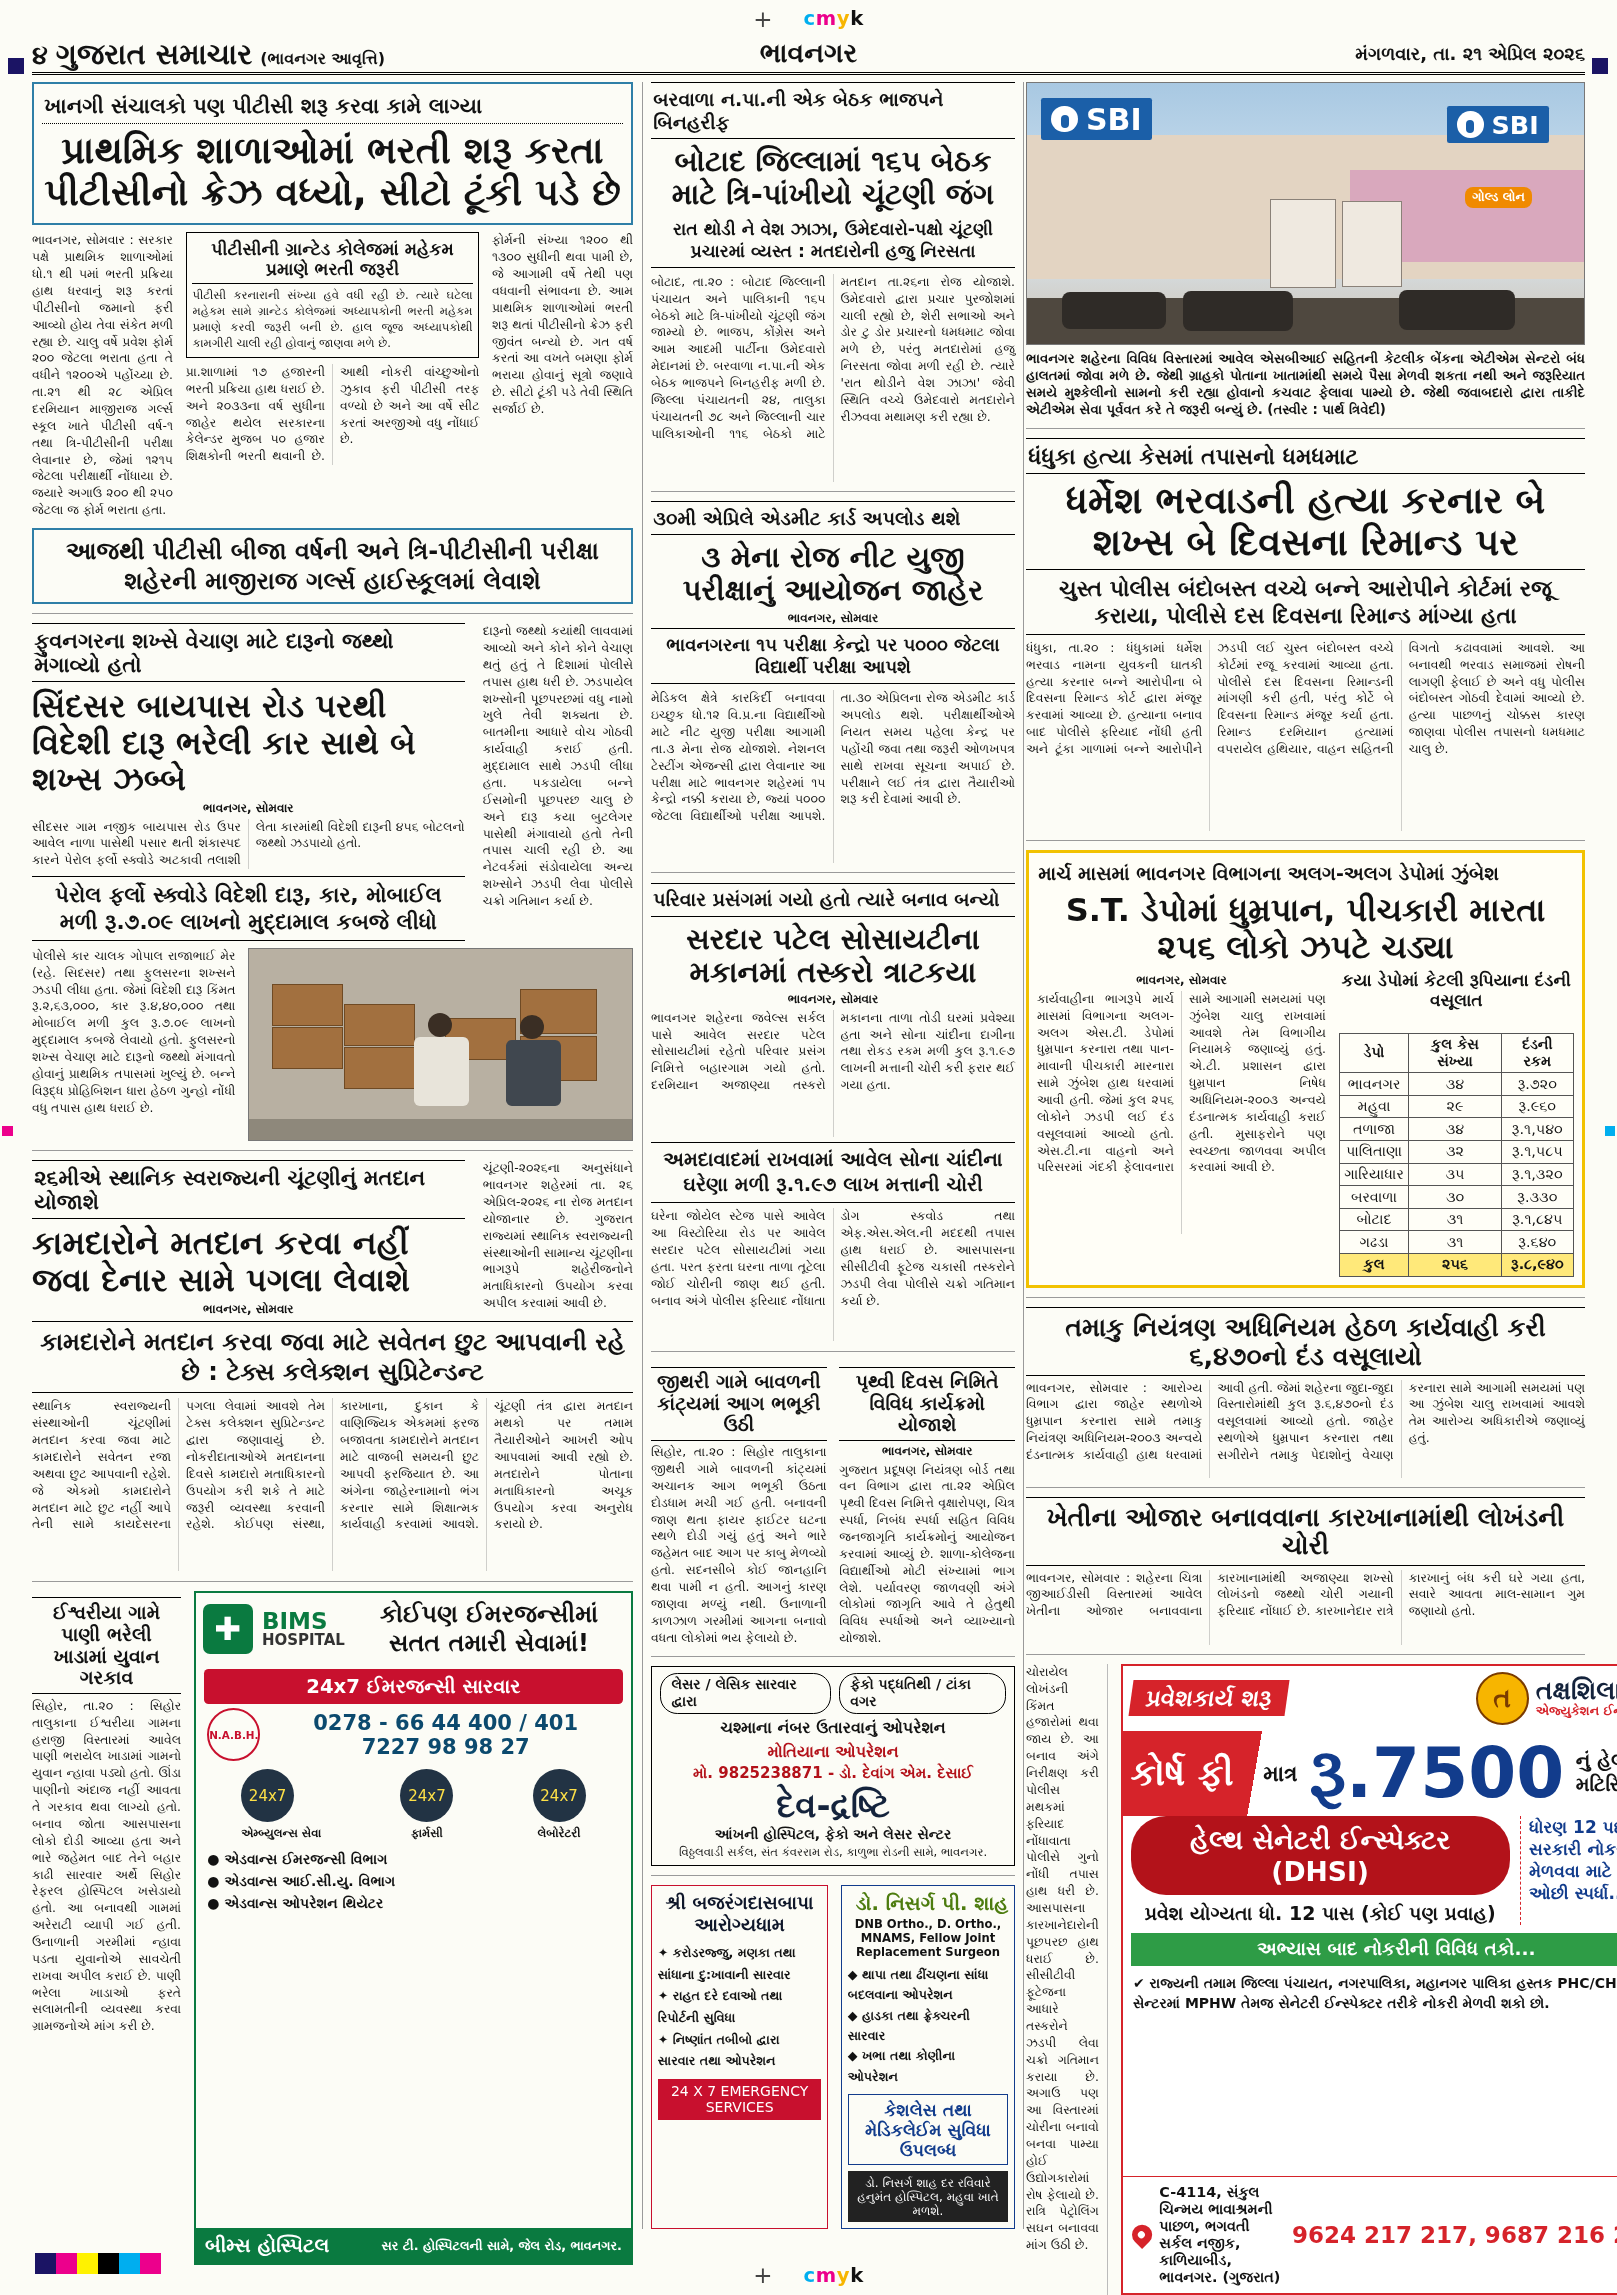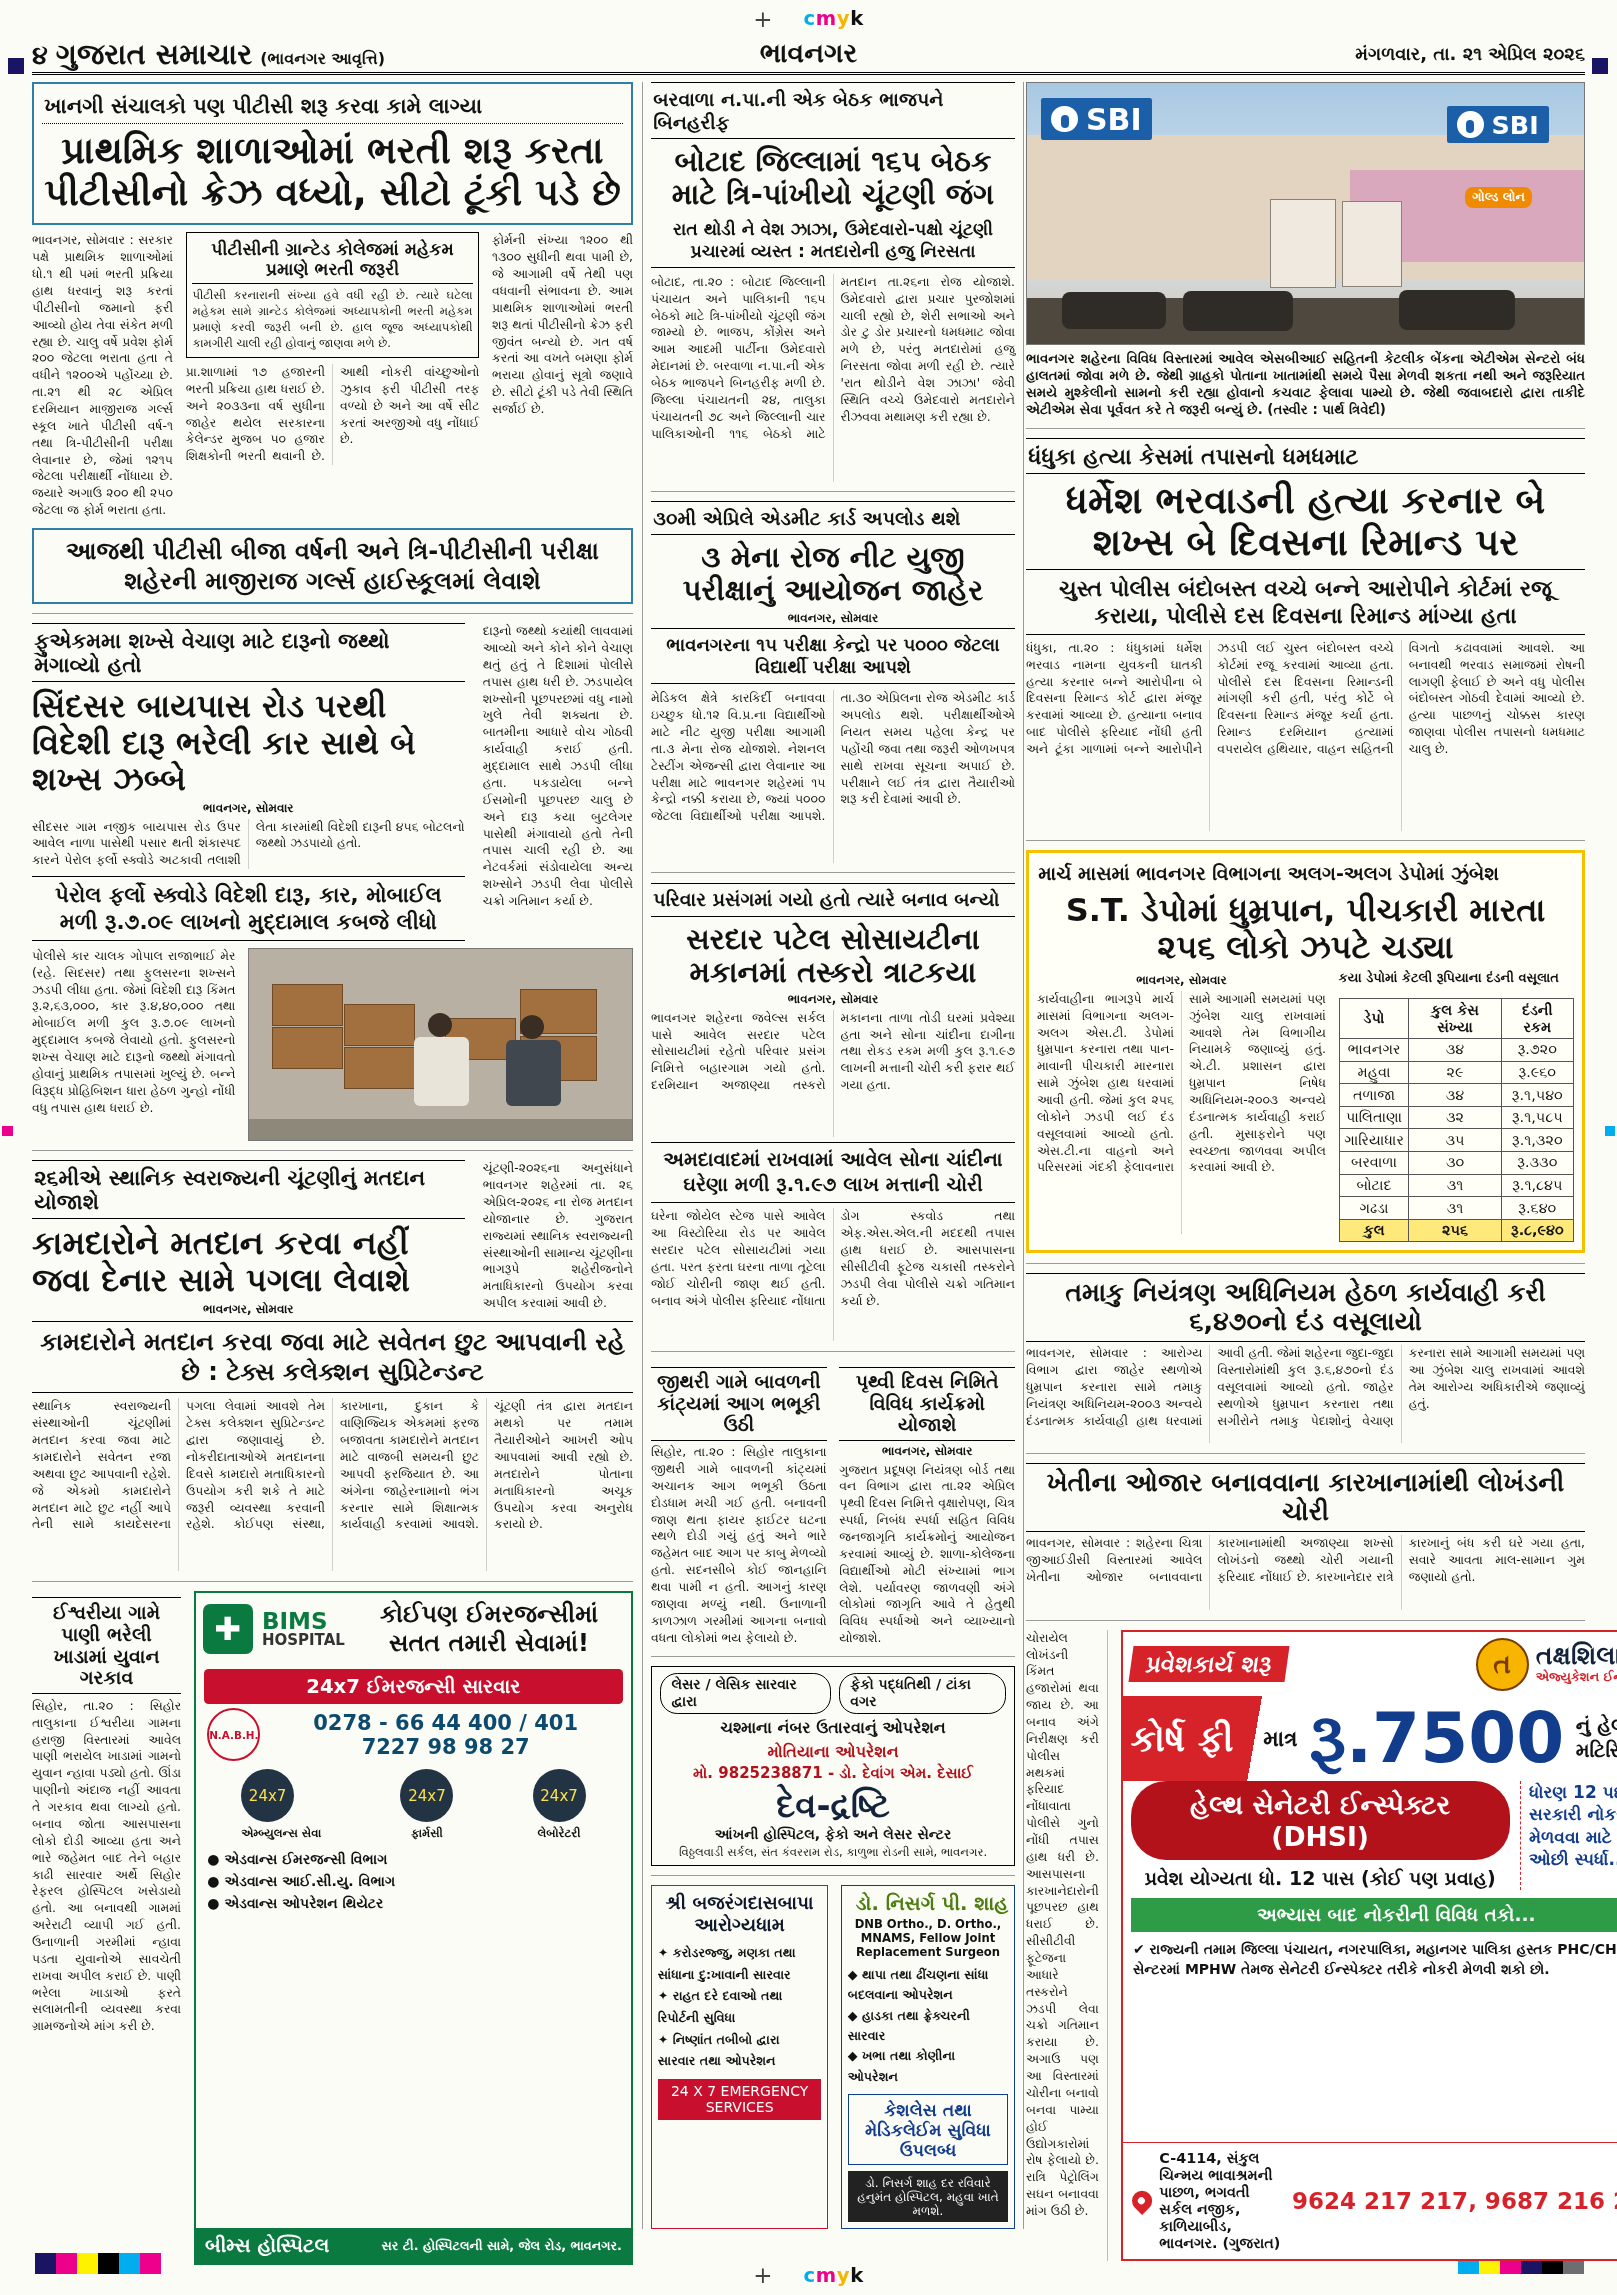--- a/index.html
+++ b/index.html
@@ -61,21 +61,21 @@
   .caption{font-size:13.3px;font-weight:bold;text-align:justify;line-height:1.3;margin-top:4.6px;}
   #liq-photo{height:191px;background:#b8b0a2;}
   .crate{position:absolute;background:#a2703f;border:1.2px solid #6f4a24;}
   .person-head{position:absolute;width:24px;height:24px;border-radius:50%;background:#3a2e24;}
   .person-body{position:absolute;border-radius:5.8px;}
   
   #st-box{border:3.5px solid #f2c200;padding:8px;background:#fffef7;}
   .st-table{width:100%;border-collapse:collapse;font-size:14.4px;}
   .st-table td,.st-table th{border:0.6px solid #555;padding:2.3px 4.6px;text-align:center;}
   .st-table .total td{background:#ffe97a;font-weight:bold;}
-  .tbl-title{font-size:13px;font-weight:bold;text-align:left;line-height:1.2;margin-bottom:13px;}
+  .tbl-title{font-size:17px;font-weight:bold;text-align:center;line-height:1.2;margin-bottom:22px;}
   
   #ad-bims{border:2.3px solid #0a7a40;display:flex;flex-direction:column;}
   .bims-head{display:flex;gap:9.2px;align-items:center;padding:7px;}
   .bims-logo{width:50px;height:50px;background:#0a7a40;border-radius:7px;color:#fff;font-size:32px;
              display:flex;align-items:center;justify-content:center;flex:0 0 auto;}
   .bims-name{font-size:23px;font-weight:bold;color:#0a7a40;line-height:1;}
   .bims-claim{font-size:24px;font-weight:bold;text-align:center;line-height:1.2;padding:0 5.8px;}
   .bims-red{background:#c8102e;color:#fff;font-size:19.6px;font-weight:bold;text-align:center;padding:5.8px;margin:4.6px 8px;border-radius:4.6px;}
   .bims-phone{font-size:21px;font-weight:bold;color:#0c4a6e;text-align:center;}
   .bims-icons{display:flex;justify-content:space-around;margin:8px 5.8px;}
@@ -196,21 +196,21 @@
       </div>
       <div class="body-txt" style="width:24%;">ફોર્મની સંખ્યા ૧૨૦૦ થી ૧૩૦૦ સુધીની થવા પામી છે, જે આગામી વર્ષે તેથી પણ વધવાની સંભાવના છે. આમ પ્રાથમિક શાળાઓમાં ભરતી શરૂ થતાં પીટીસીનો ક્રેઝ ફરી જીવંત બન્યો છે. ગત વર્ષ કરતાં આ વખતે બમણા ફોર્મ ભરાયા હોવાનું સૂત્રો જણાવે છે. સીટો ટૂંકી પડે તેવી સ્થિતિ સર્જાઈ છે.</div>
     </div>
 
     <div class="blue-box center" style="margin-top:9.2px;font-size:24px;font-weight:bold;line-height:1.25;">આજથી પીટીસી બીજા વર્ષની અને ત્રિ-પીટીસીની પરીક્ષા શહેરની માજીરાજ ગર્લ્સ હાઈસ્કૂલમાં લેવાશે</div>
 
     <hr class="sep">
 
     <div style="position:relative;">
       <div style="width:72%;">
-        <div class="kicker rule-tb">ફુએકમમા શખ્સે વેચાણ માટે દારૂનો જથ્થો મંગાવ્યો હતો</div>
+        <div class="kicker rule-tb">ફુવનગરના શખ્સે વેચાણ માટે દારૂનો જથ્થો મંગાવ્યો હતો</div>
         <div class="headline h58">સિંદસર બાયપાસ રોડ પરથી વિદેશી દારૂ ભરેલી કાર સાથે બે શખ્સ ઝબ્બે</div>
         <div class="byline">ભાવનગર, સોમવાર</div>
         <div class="body-txt c2">સીદસર ગામ નજીક બાયપાસ રોડ ઉપર આવેલ નાળા પાસેથી પસાર થતી શંકાસ્પદ કારને પેરોલ ફર્લો સ્ક્વોડે અટકાવી તલાશી લેતા કારમાંથી વિદેશી દારૂની ૪૫૬ બોટલનો જથ્થો ઝડપાયો હતો.</div>
         <div class="subhead rule-tb" style="margin:7px 0;">પેરોલ ફર્લો સ્ક્વોડે વિદેશી દારૂ, કાર, મોબાઈલ મળી રૂ.૭.૦૯ લાખનો મુદ્દામાલ કબજે લીધો</div>
       </div>
       <div class="body-txt" style="position:absolute;top:0;right:0;width:25%;">દારૂનો જથ્થો કયાંથી લાવવામાં આવ્યો અને કોને કોને વેચાણ થતું હતું તે દિશામાં પોલીસે તપાસ હાથ ધરી છે. ઝડપાયેલ શખ્સોની પૂછપરછમાં વધુ નામો ખુલે તેવી શક્યતા છે. બાતમીના આધારે વોચ ગોઠવી કાર્યવાહી કરાઈ હતી. મુદ્દામાલ સાથે ઝડપી લીધા હતા. પકડાયેલા બન્ને ઈસમોની પૂછપરછ ચાલુ છે અને દારૂ કયા બુટલેગર પાસેથી મંગાવાયો હતો તેની તપાસ ચાલી રહી છે. આ નેટવર્કમાં સંડોવાયેલા અન્ય શખ્સોને ઝડપી લેવા પોલીસે ચક્રો ગતિમાન કર્યા છે.</div>
       <div class="flexrow">
         <div class="body-txt" style="width:34%;">પોલીસે કાર ચાલક ગોપાલ રાજાભાઈ મેર (રહે. સિદસર) તથા ફુલસરના શખ્સને ઝડપી લીધા હતા. જેમાં વિદેશી દારૂ કિંમત રૂ.૨,૬૩,૦૦૦, કાર રૂ.૪,૪૦,૦૦૦ તથા મોબાઈલ મળી કુલ રૂ.૭.૦૯ લાખનો મુદ્દામાલ કબજે લેવાયો હતો. ફુલસરનો શખ્સ વેચાણ માટે દારૂનો જથ્થો મંગાવતો હોવાનું પ્રાથમિક તપાસમાં ખુલ્યું છે. બન્ને વિરૂદ્ધ પ્રોહિબિશન ધારા હેઠળ ગુન્હો નોંધી વધુ તપાસ હાથ ધરાઈ છે.</div>
         <div class="photo" id="liq-photo" style="width:64%;">
           <div class="crate" style="left:23px;top:35px;width:69px;height:40px;"></div>

